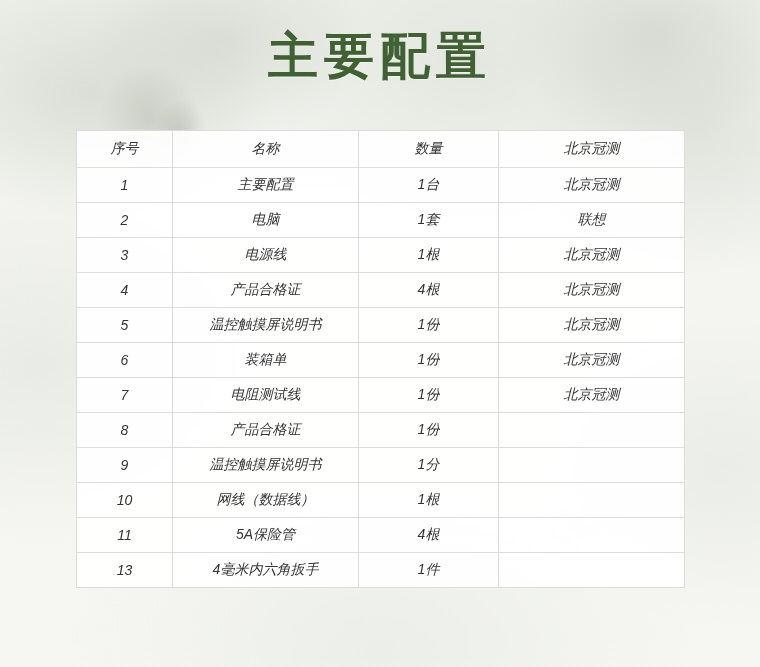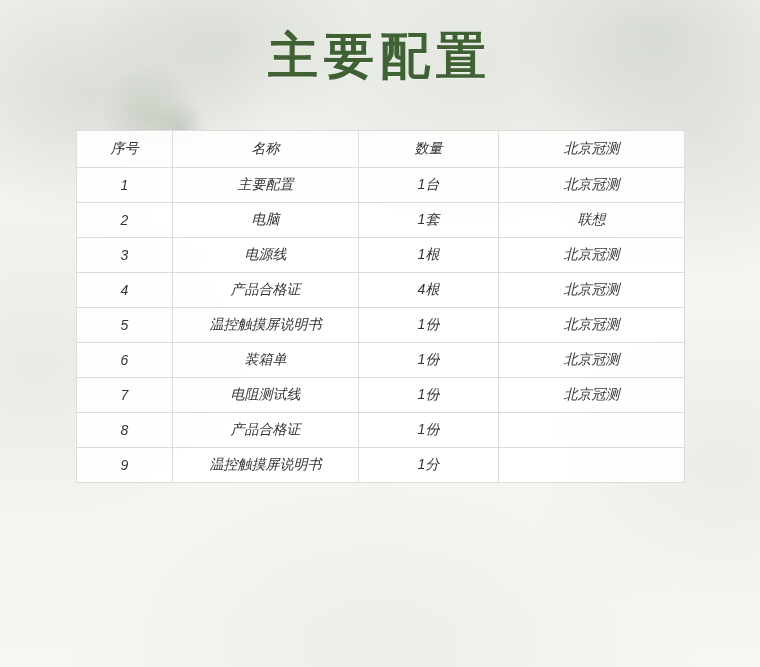--- a/index.html
+++ b/index.html
@@ -173,16 +173,34 @@
           <td>产品合格证</td>
           <td>1份</td>
           <td></td>
         </tr>
         <tr>
           <td>9</td>
           <td>温控触摸屏说明书</td>
           <td>1分</td>
           <td></td>
         </tr>
+        <tr>
+          <td>10</td>
+          <td>网线（数据线）</td>
+          <td>1根</td>
+          <td></td>
+        </tr>
+        <tr>
+          <td>11</td>
+          <td>5A保险管</td>
+          <td>4根</td>
+          <td></td>
+        </tr>
+        <tr>
+          <td>13</td>
+          <td>4毫米内六角扳手</td>
+          <td>1件</td>
+          <td></td>
+        </tr>
       </tbody>
     </table>
   </div>
 </div>
 
 </body></html>

